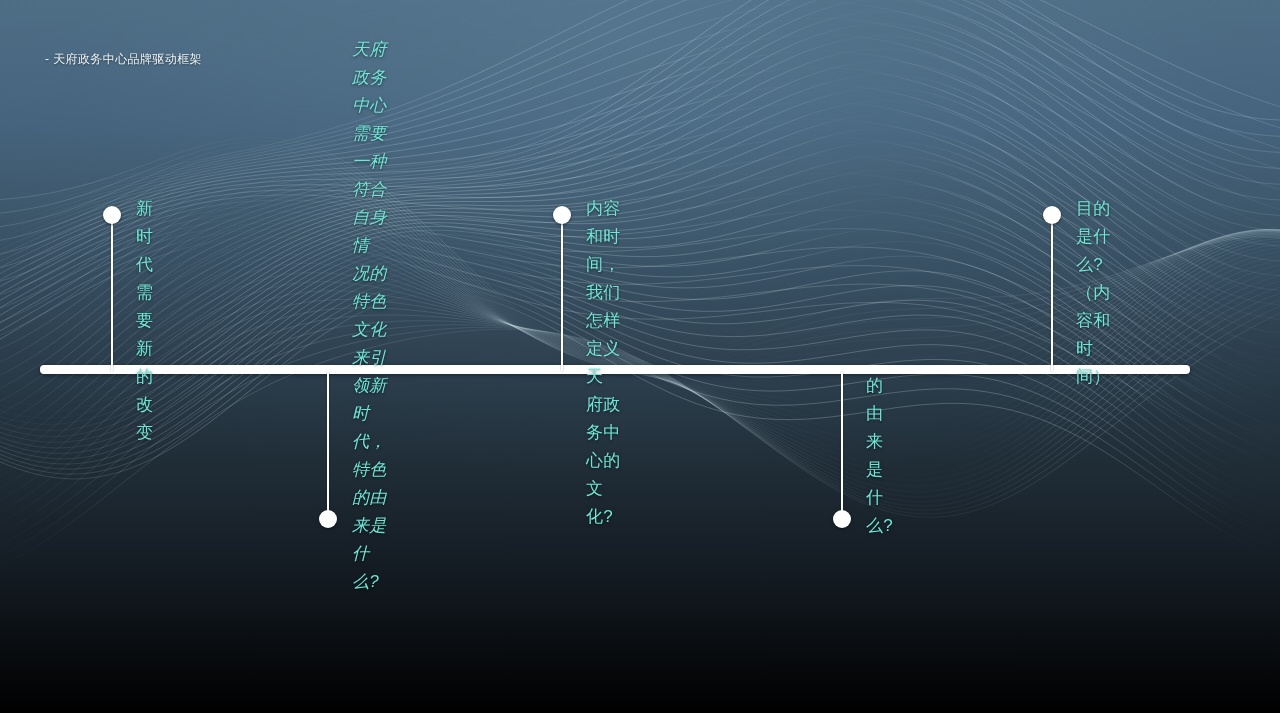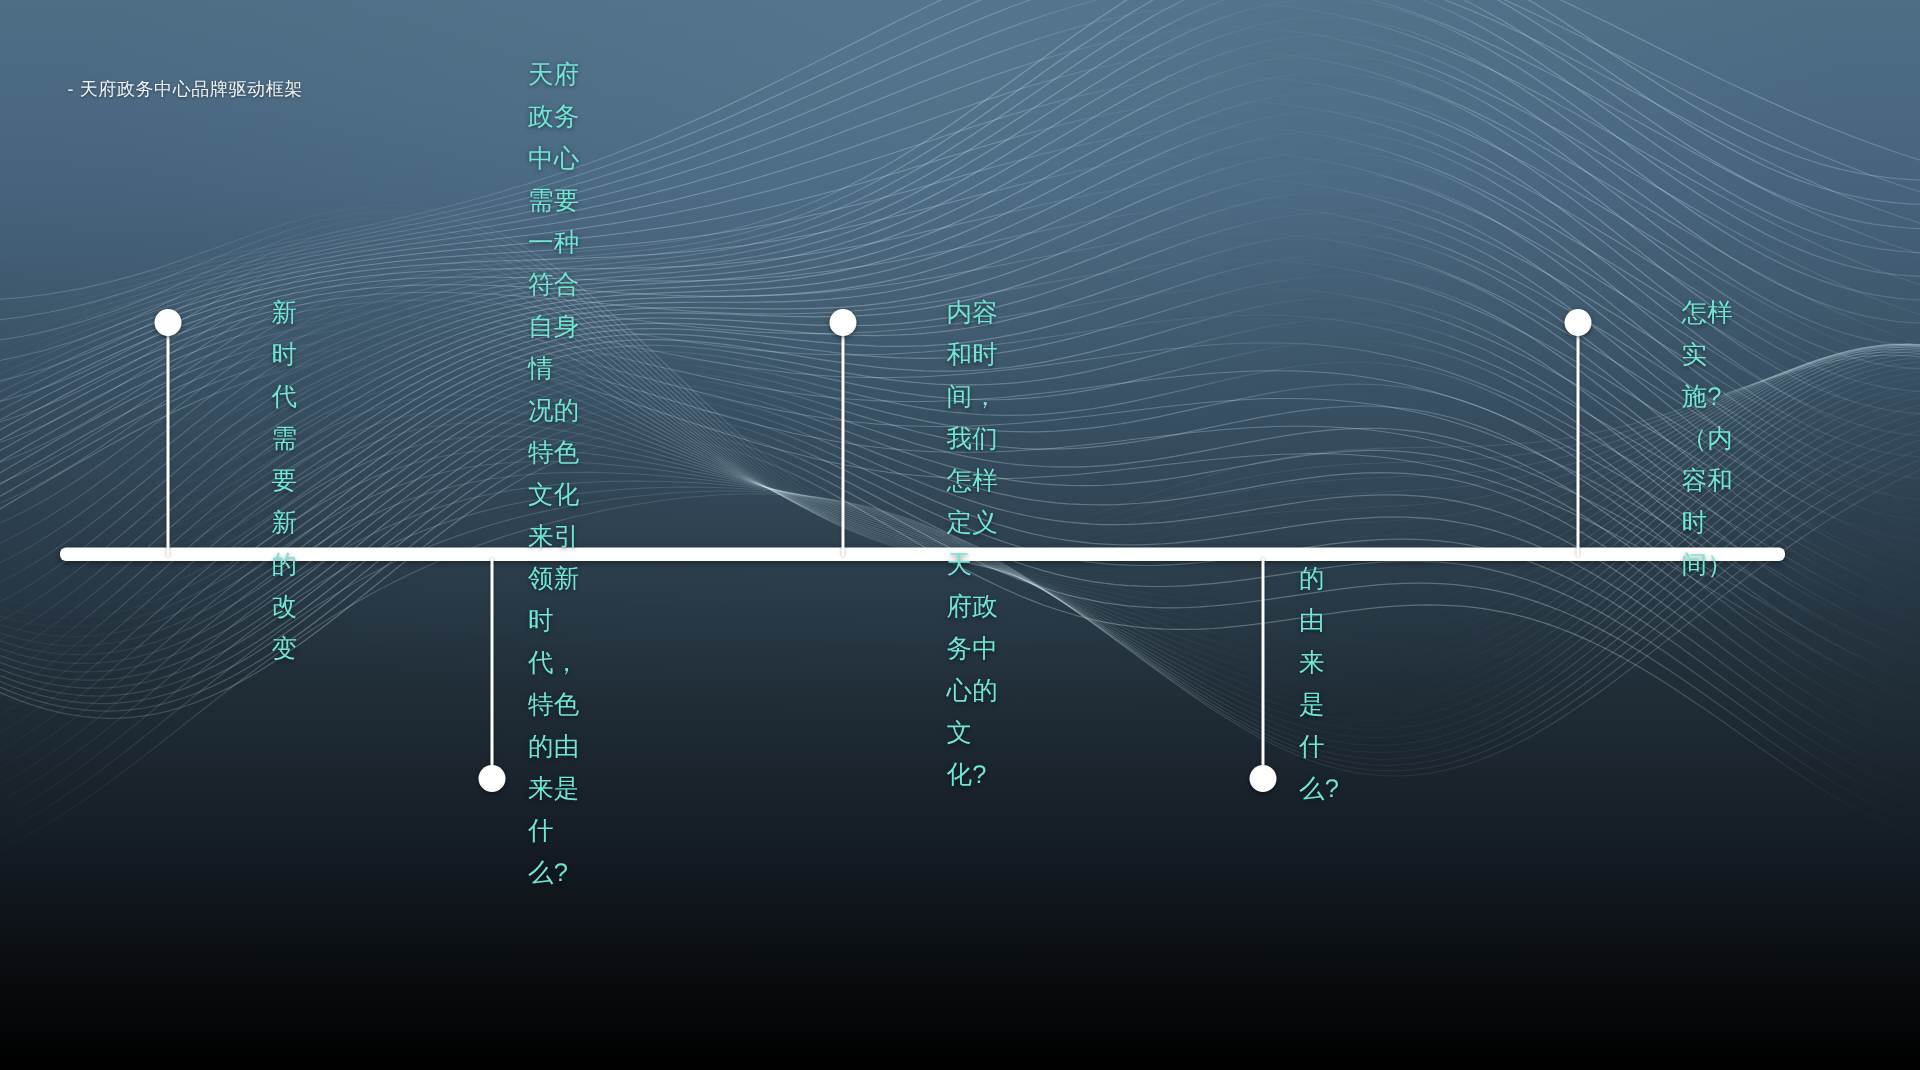--- a/index.html
+++ b/index.html
@@ -96,21 +96,21 @@
     color: #6fe6d6;
     font-size: 17px;
     line-height: 28px;
     white-space: pre-line;
     text-shadow: 0 1px 3px rgba(0,0,0,0.55);
     letter-spacing: 0.2px;
   }
 
   
   .node.up .dot  { top: 0; }
-  .node.up .label { left: 25px; top: -11px; margin-left: 45px; }
+  .node.up .label { left: 25px; top: -11px; }
 
   
   .node.down .dot { bottom: 0; }
   .node.down .label { left: 25px; bottom: -12px; }
 </style>
 </head>
 <body>
 
 <div id="slide">
 
@@ -234,38 +234,38 @@
 
   <div class="node up" style="left:111px; top:206px; height:163px;">
     <div class="stem" style="top:9px; height:156px;"></div>
     <div class="dot"></div>
     <div class="label">新时代需要新的改变</div>
   </div>
 
   <div class="node down" style="left:327px; top:372px; height:156px;">
     <div class="stem" style="top:0; height:148px;"></div>
     <div class="dot"></div>
-    <div class="label" style="bottom:-68px;">天府政务中心需要一种符合自身情
+    <div class="label" style="bottom:-68px;font-style:italic;">天府政务中心需要一种符合自身情
 况的特色文化来引领新时代，特色
 的由来是什么?</div>
   </div>
 
   <div class="node up" style="left:561px; top:206px; height:163px;">
     <div class="stem" style="top:9px; height:156px;"></div>
     <div class="dot"></div>
     <div class="label">内容和时间，我们怎样定义天
 府政务中心的文化?</div>
   </div>
 
   <div class="node down" style="left:841px; top:372px; height:156px;">
     <div class="stem" style="top:0; height:148px;"></div>
     <div class="dot"></div>
     <div class="label">的由来是什么?</div>
   </div>
 
   <div class="node up" style="left:1051px; top:206px; height:163px;">
     <div class="stem" style="top:9px; height:156px;"></div>
     <div class="dot"></div>
-    <div class="label">怎样实施?
+    <div class="label">目的是什么?
   （内容和时间）</div>
   </div>
 
 </div>
 
 </body></html>

